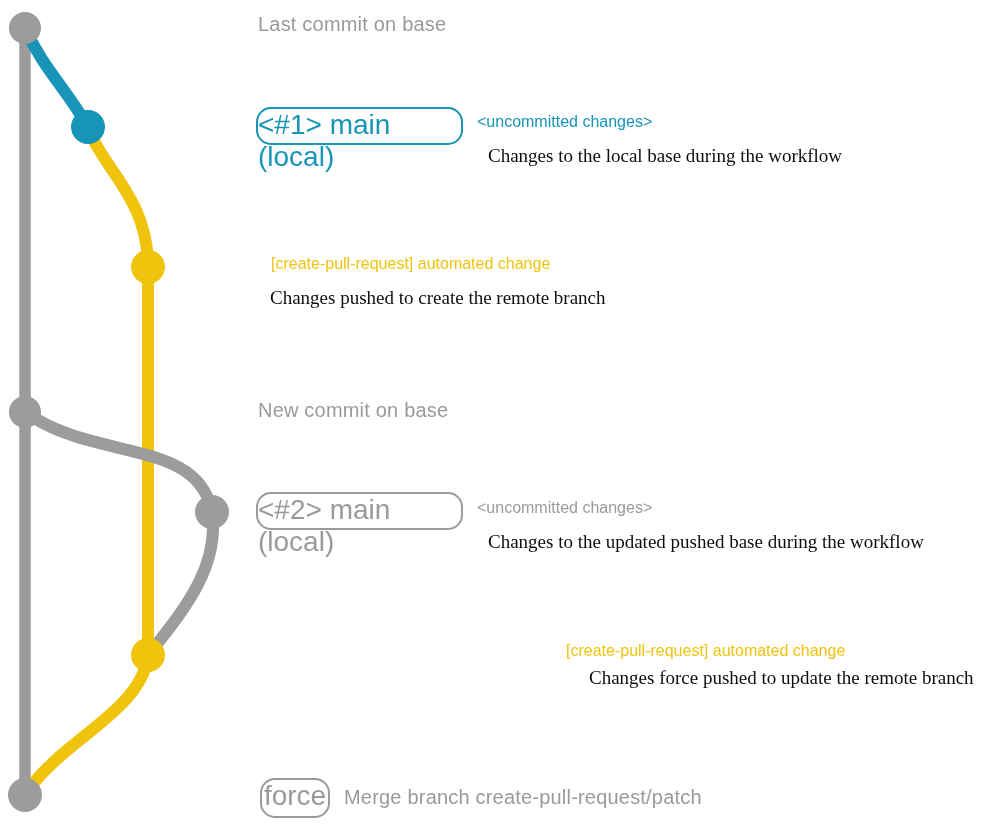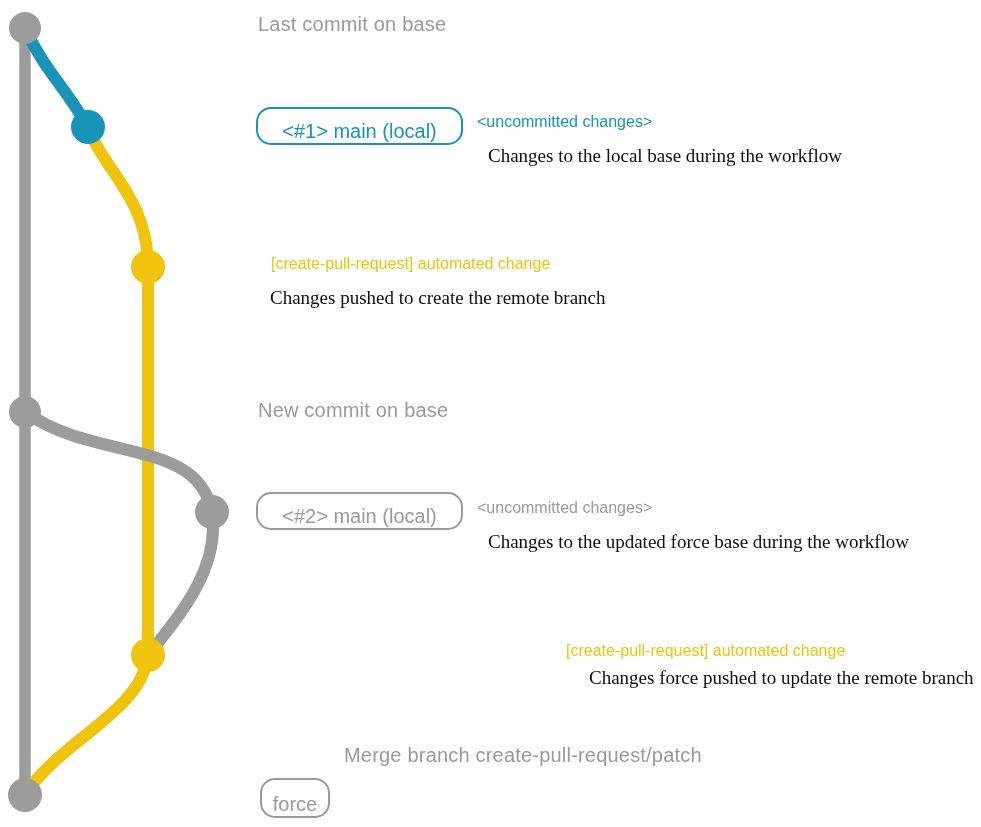--- a/index.html
+++ b/index.html
@@ -30,23 +30,23 @@
     color: var(--gray_text);
     letter-spacing: 0.2px;
   }
 
   .badge {
     position:absolute;
     height: 38px;
     border: 2px solid currentColor;
     border-radius: 15px;
     display: inline-flex;
-    align-items: flex-end;
+    align-items: flex-start;
     justify-content: center;
-    font-size: 20px;
+    font-size: 28px;
     box-sizing: border-box;
     background: transparent;
   }
   .badge-teal   { color: var(--teal); }
   .badge-gray   { color: var(--gray_text); }
   .badge-yellow { color: var(--yellow); }
 
   .heading { font-size: 16px; }
   .heading-teal   { color: var(--teal); }
   .heading-gray   { color: var(--gray_text); }
@@ -95,23 +95,23 @@
 
   <div class="abs heading heading-yellow" style="left:258px; top:255px;">[create-pull-request] automated change</div>
   <div class="abs desc" style="left:270px; top:287px;">Changes pushed to create the remote branch</div>
 
   <div class="abs title-gray" style="left:258px; top:399px;">New commit on base</div>
 
   <div class="badge badge-gray" style="left:256px; top:492px; width:207px;">
     <span>&lt;#2&gt; main (local)</span>
   </div>
   <div class="abs heading heading-gray" style="left:477px; top:499px;">&lt;uncommitted changes&gt;</div>
-  <div class="abs desc" style="left:488px; top:531px;">Changes to the updated force base during the workflow</div>
+  <div class="abs desc" style="left:488px; top:531px;">Changes to the updated pushed base during the workflow</div>
 
   <div class="abs heading heading-yellow" style="left:553px; top:642px;">[create-pull-request] automated change</div>
   <div class="abs desc" style="left:565px; top:667px;margin-left:24px;">Changes force pushed to update the remote branch</div>
 
   <div class="badge badge-gray" style="left:260px; top:778px; width:70px; height:40px;">
     <span>force</span>
   </div>
-  <div class="abs title-gray" style="left:344px; top:744px;">Merge branch create-pull-request/patch</div>
+  <div class="abs title-gray" style="left:344px; top:786px;">Merge branch create-pull-request/patch</div>
 
 </div>
 
 </body></html>

